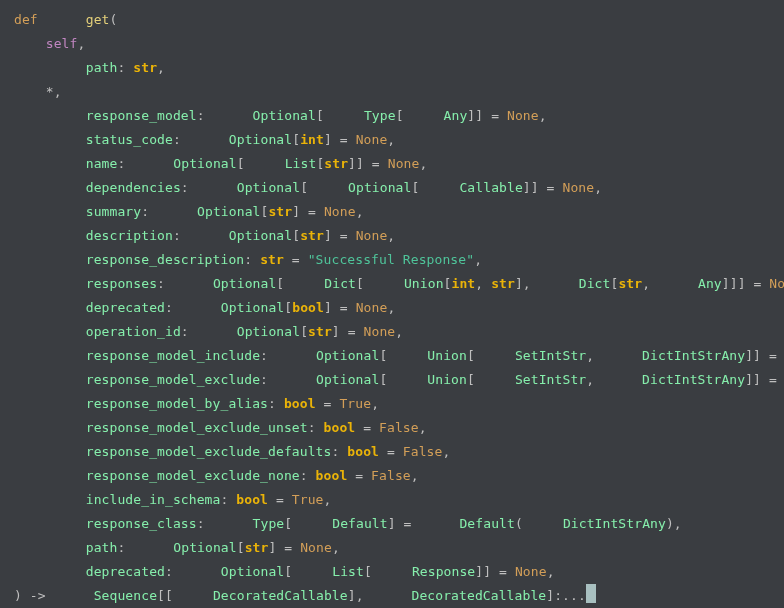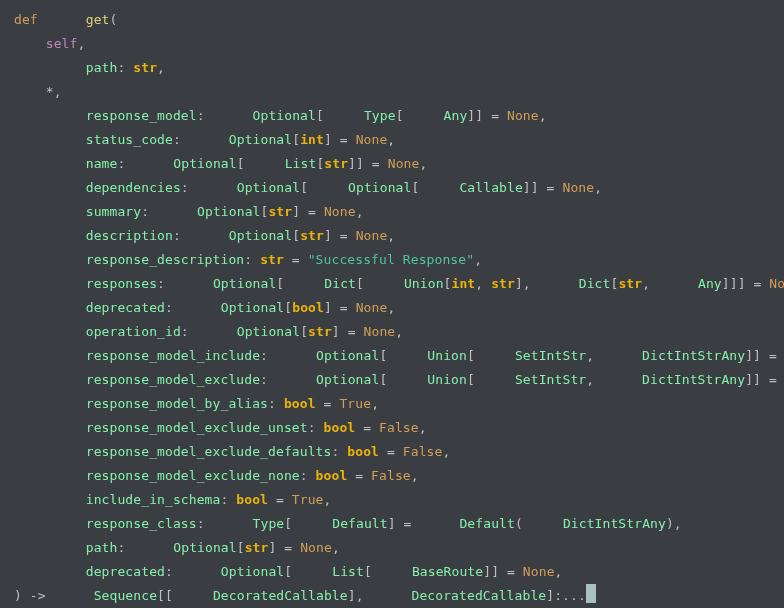--- a/index.html
+++ b/index.html
@@ -54,14 +54,14 @@
     <span class="id">operation_id</span><span class="p">: </span><span class="id">Optional</span><span class="p">[</span><span class="bi">str</span><span class="p">] = </span><span class="kw">None</span><span class="p">,</span>
     <span class="id">response_model_include</span><span class="p">: </span><span class="id">Optional</span><span class="p">[</span><span class="id">Union</span><span class="p">[</span><span class="id">SetIntStr</span><span class="p">, </span><span class="id">DictIntStrAny</span><span class="p">]] = </span><span class="kw">None</span><span class="p">,</span>
     <span class="id">response_model_exclude</span><span class="p">: </span><span class="id">Optional</span><span class="p">[</span><span class="id">Union</span><span class="p">[</span><span class="id">SetIntStr</span><span class="p">, </span><span class="id">DictIntStrAny</span><span class="p">]] = </span><span class="kw">None</span><span class="p">,</span>
     <span class="id">response_model_by_alias</span><span class="p">: </span><span class="bi">bool</span><span class="p"> = </span><span class="kw">True</span><span class="p">,</span>
     <span class="id">response_model_exclude_unset</span><span class="p">: </span><span class="bi">bool</span><span class="p"> = </span><span class="kw">False</span><span class="p">,</span>
     <span class="id">response_model_exclude_defaults</span><span class="p">: </span><span class="bi">bool</span><span class="p"> = </span><span class="kw">False</span><span class="p">,</span>
     <span class="id">response_model_exclude_none</span><span class="p">: </span><span class="bi">bool</span><span class="p"> = </span><span class="kw">False</span><span class="p">,</span>
     <span class="id">include_in_schema</span><span class="p">: </span><span class="bi">bool</span><span class="p"> = </span><span class="kw">True</span><span class="p">,</span>
     <span class="id">response_class</span><span class="p">: </span><span class="id">Type</span><span class="p">[</span><span class="id">Default</span><span class="p">] = </span><span class="id">Default</span><span class="p">(</span><span class="id">DictIntStrAny</span><span class="p">),</span>
     <span class="id">path</span><span class="p">: </span><span class="id">Optional</span><span class="p">[</span><span class="bi">str</span><span class="p">] = </span><span class="kw">None</span><span class="p">,</span>
-    <span class="id">deprecated</span><span class="p">: </span><span class="id">Optional</span><span class="p">[</span><span class="id">List</span><span class="p">[</span><span class="id">BaseRoute</span><span class="p">]] = </span><span class="kw">None</span><span class="p">,</span>
+    <span class="id">deprecated</span><span class="p">: </span><span class="id">Optional</span><span class="p">[</span><span class="id">List</span><span class="p">[</span><span class="id">Response</span><span class="p">]] = </span><span class="kw">None</span><span class="p">,</span>
 <span class="p">) </span><span class="p">-&gt;</span><span class="p"> </span><span class="id">Sequence</span><span class="p">[[</span><span class="id">DecoratedCallable</span><span class="p">], </span><span class="id">DecoratedCallable</span><span class="p">]:</span><span class="p">...</span><span class="cur"></span></pre>
 
 </body></html>

